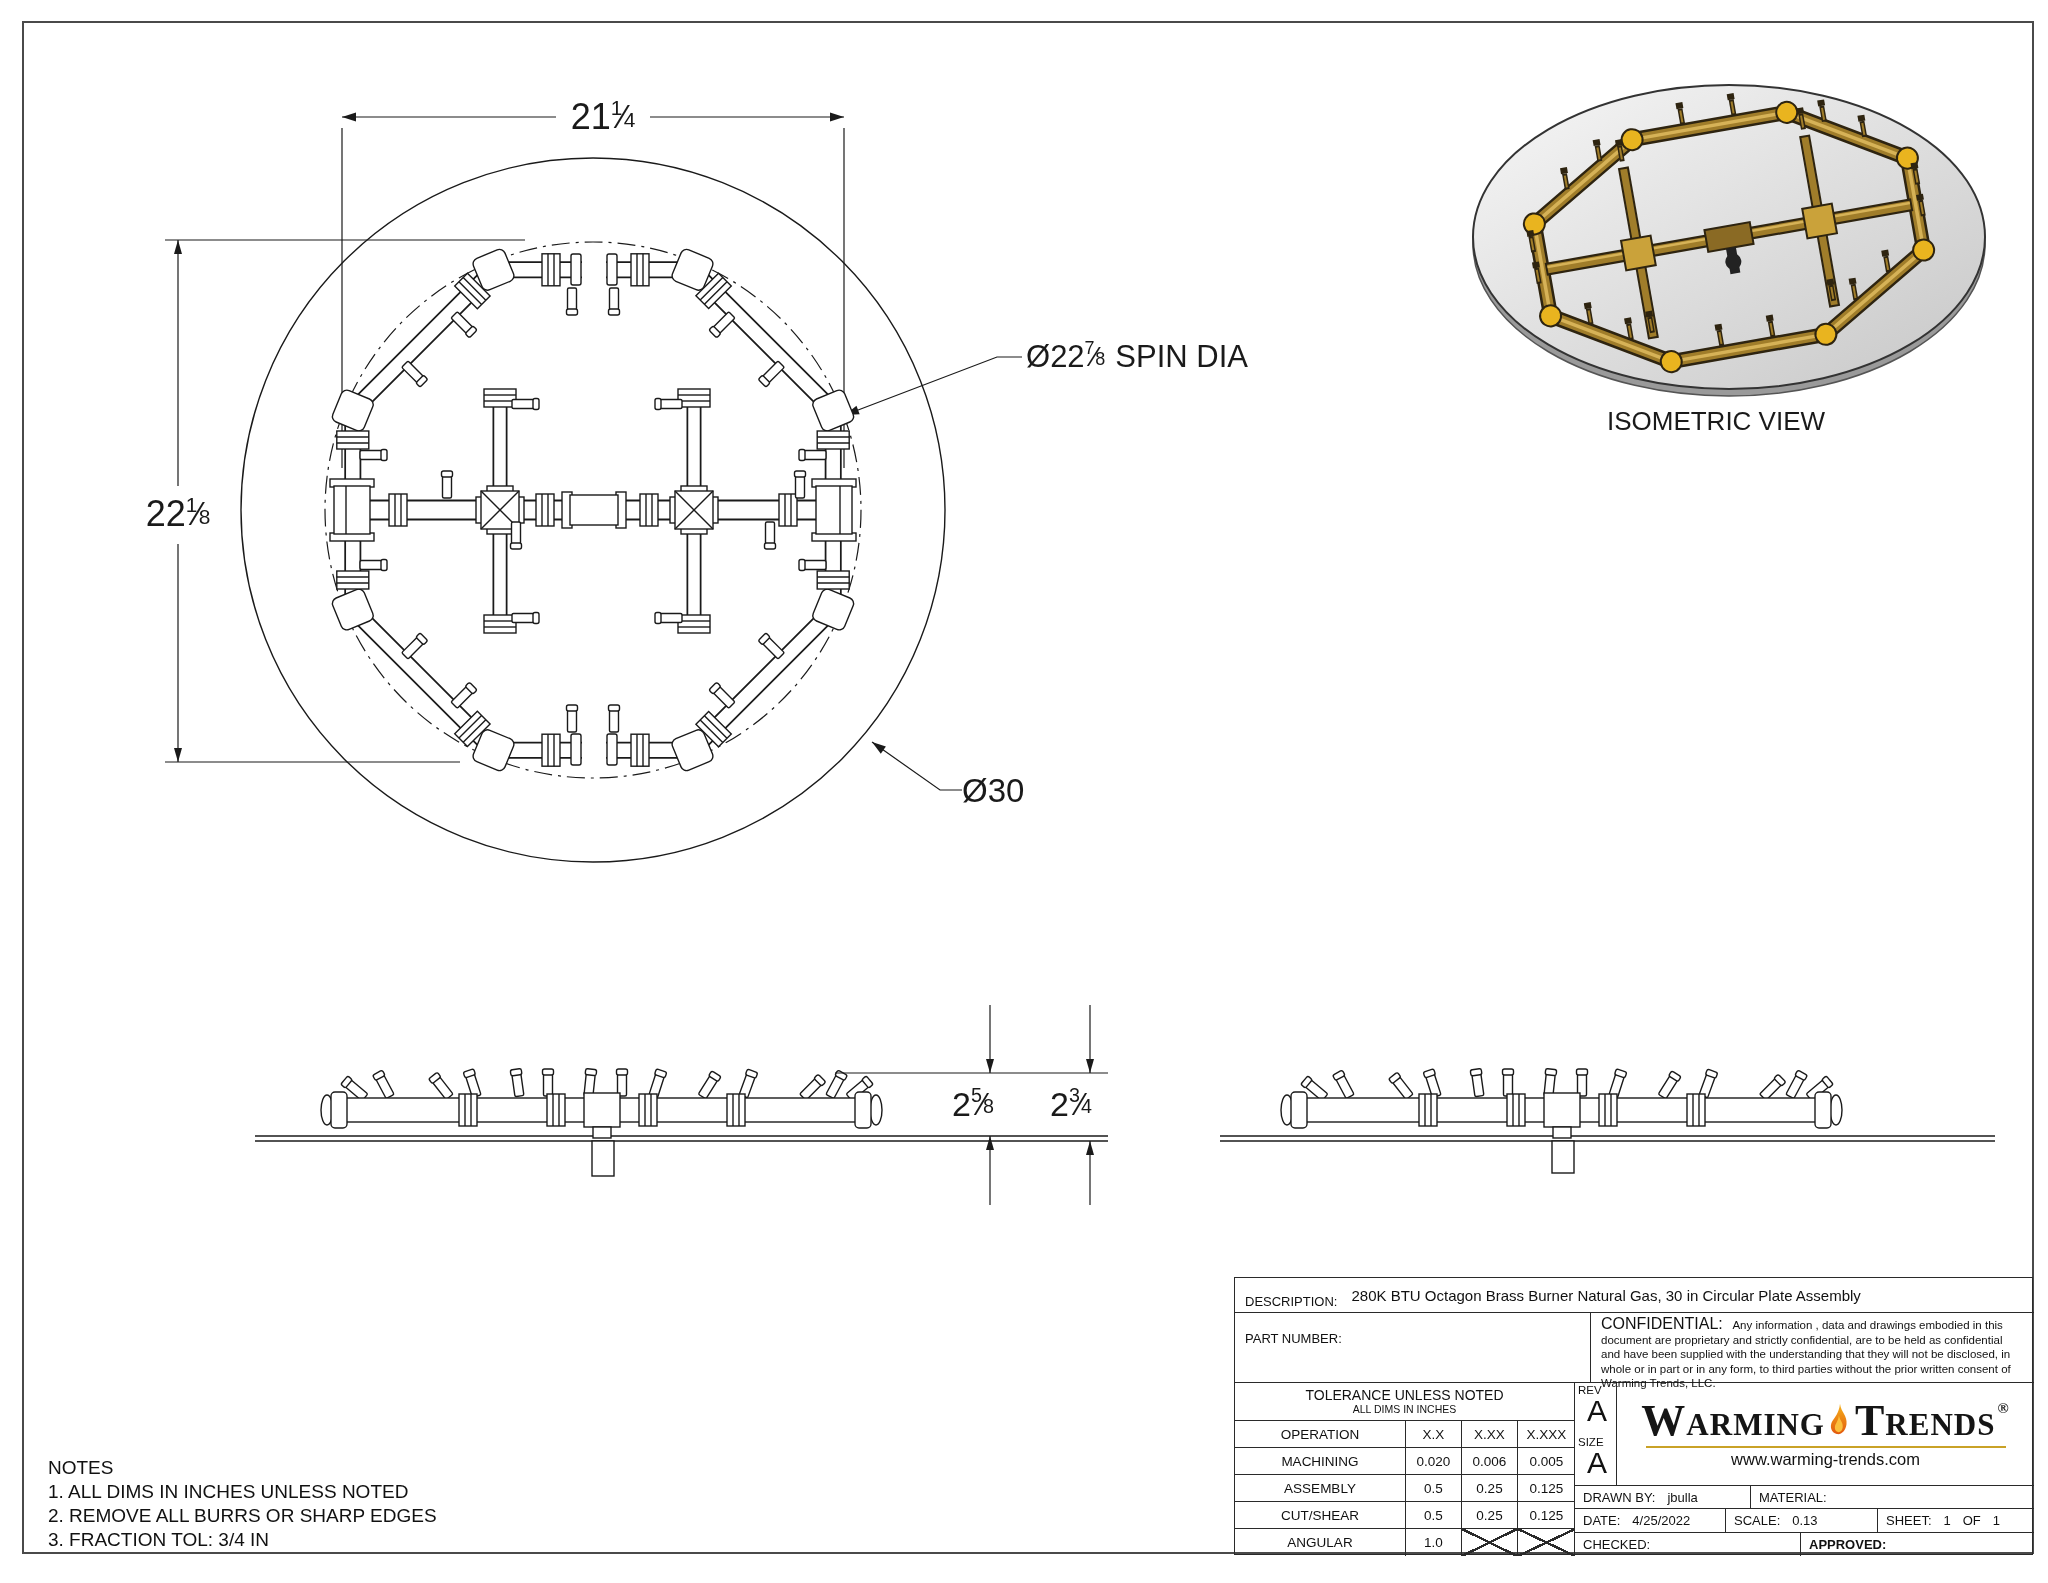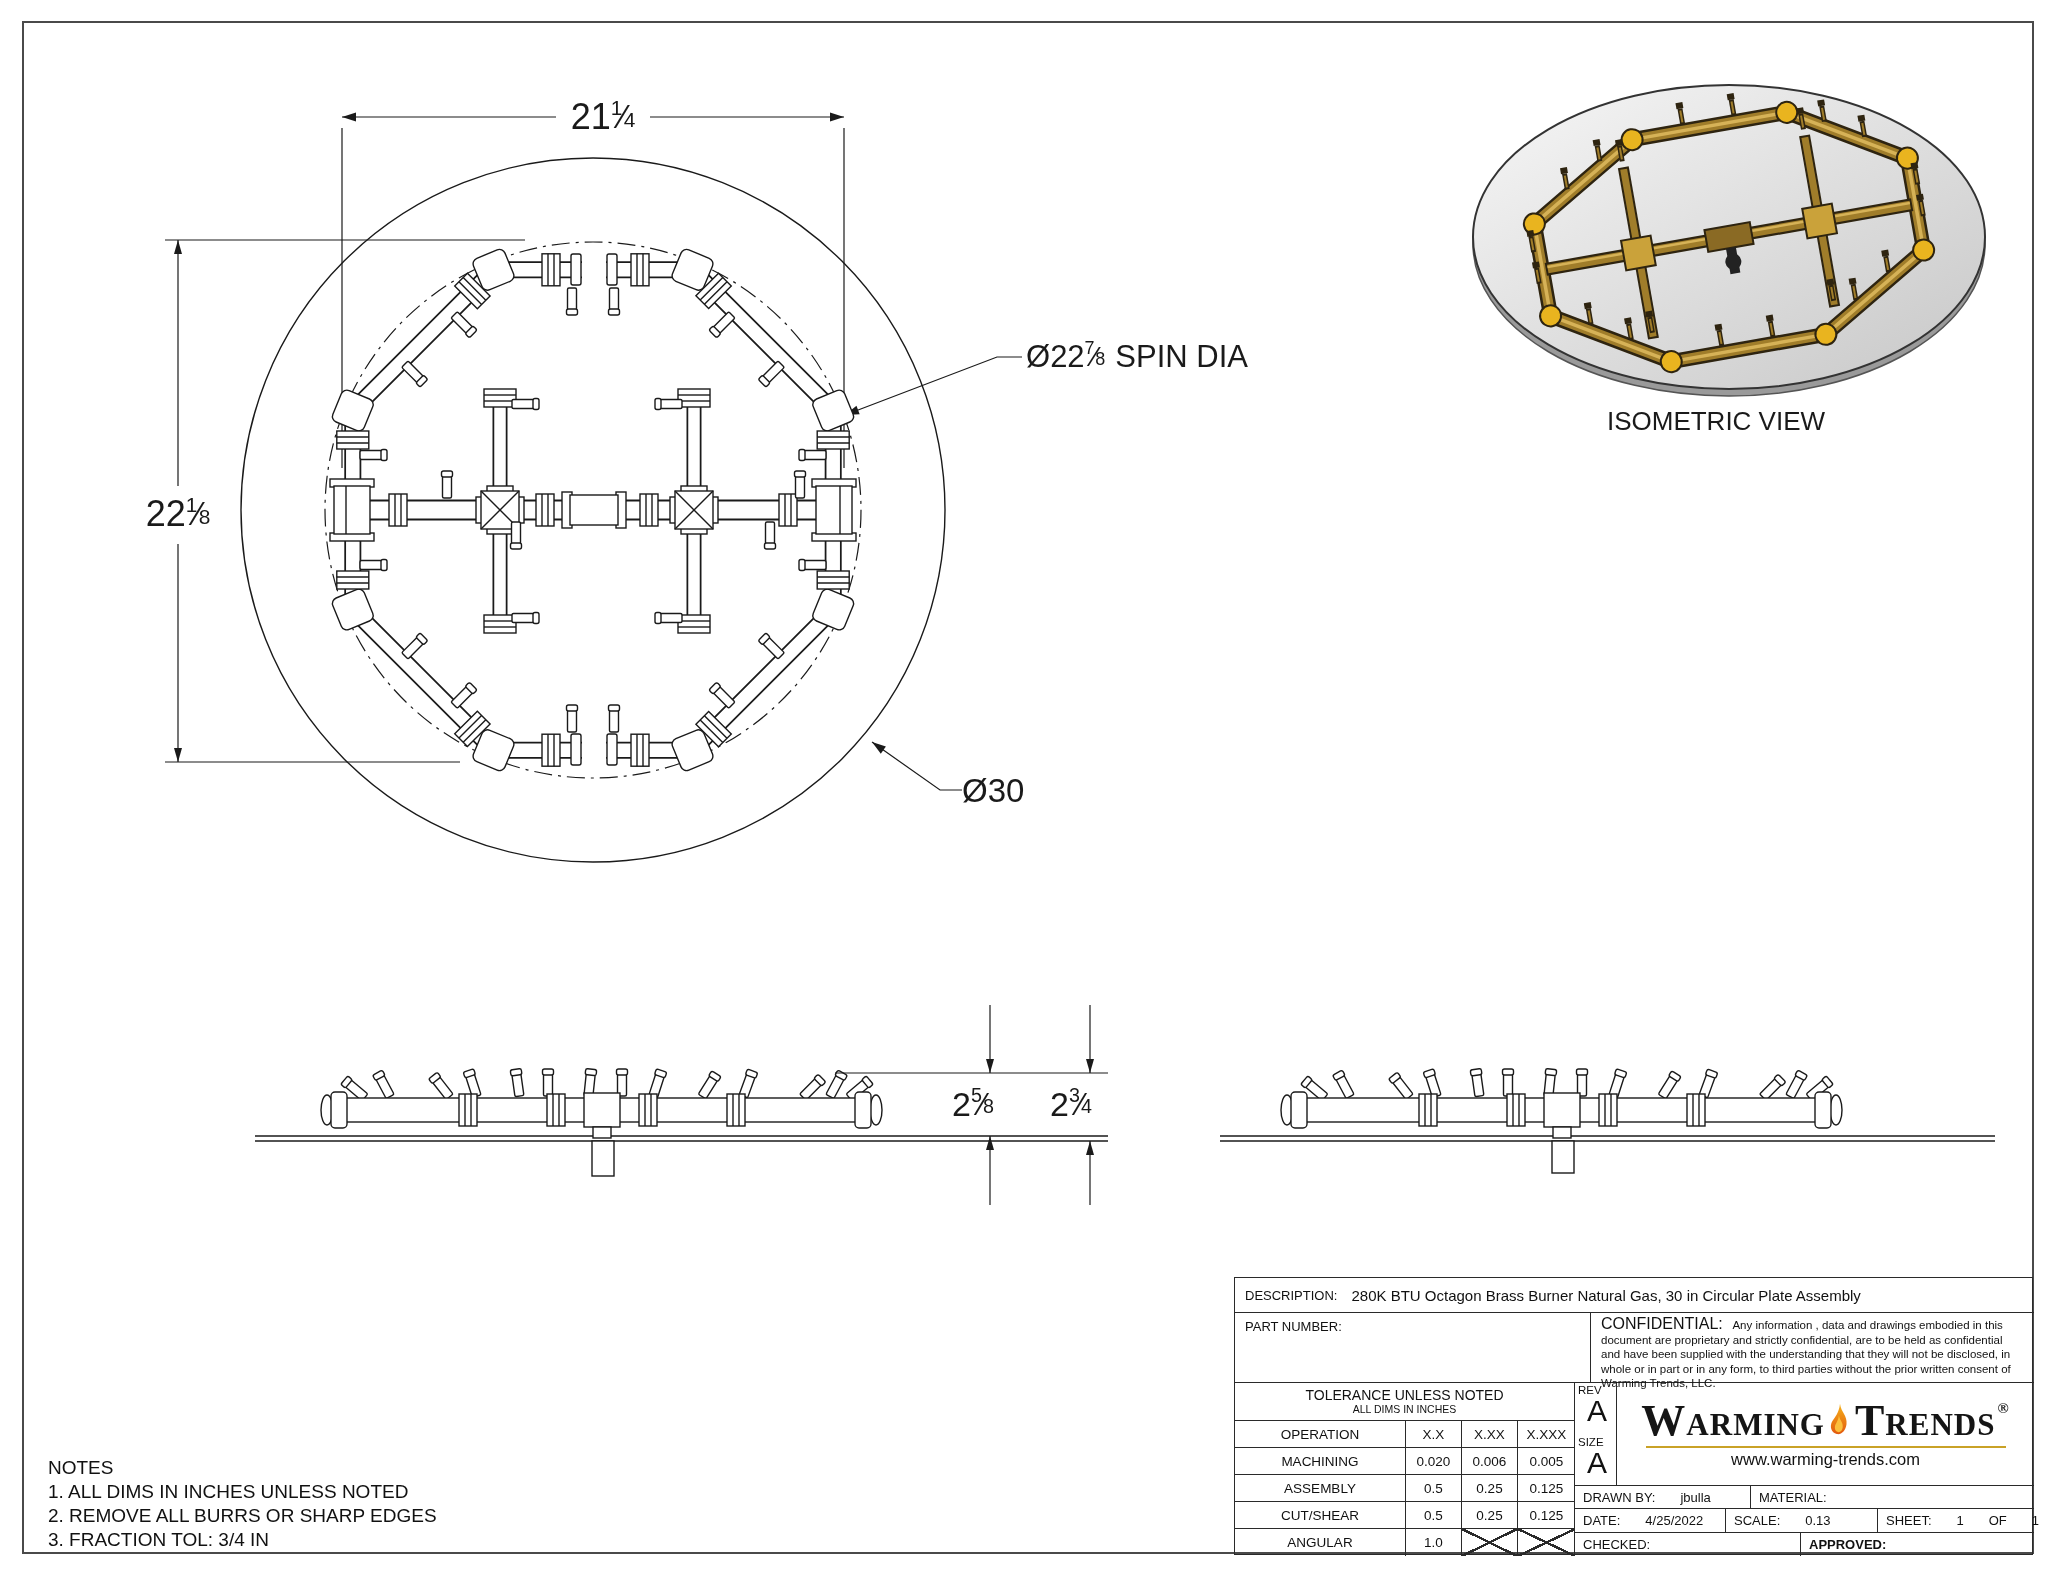--- a/index.html
+++ b/index.html
@@ -24,39 +24,39 @@
   .fd{font-size:.58em;position:relative;top:.12em;}
   .suffix{margin-left:10px;}
 
   
   #notes{position:absolute;left:48px;top:1456px;font-size:19px;line-height:24px;color:#111;}
 
   
   #titleblock{position:absolute;left:1234px;top:1277px;width:799px;height:278px;
               border:1.6px solid #2a2a2a;box-sizing:border-box;font-size:13px;color:#111;}
   .cell{position:absolute;box-sizing:border-box;border-color:#2a2a2a;border-style:solid;border-width:0;}
-  .lbl{font-size:13px;}
+  .lbl{font-size:13px;margin-top:12px;}
   .small{font-size:11.5px;}
   .xcell{position:relative;}
   .xcell:before{content:"";position:absolute;inset:0;
      background:
        linear-gradient(to top right, transparent 47.5%, #2a2a2a 47.5%, #2a2a2a 52.5%, transparent 52.5%),
        linear-gradient(to bottom right, transparent 47.5%, #2a2a2a 47.5%, #2a2a2a 52.5%, transparent 52.5%);}
   .ctr{display:flex;align-items:center;justify-content:center;}
   .vctr{display:flex;align-items:center;}
 
   
   #logo-cell{flex-direction:column;justify-content:center;}
   .logo-line{display:flex;align-items:center;font-family:"Liberation Serif", serif;
              font-weight:bold;font-variant:small-caps;font-size:44px;letter-spacing:1px;color:#151515;line-height:1;}
   .logo-line .reg{font-size:15px;align-self:flex-start;margin-top:2px;margin-left:2px;}
   #logo-rule{width:360px;height:2px;background:#c9a227;margin:3px 0 2px 0;}
   #website{font-size:16.5px;color:#111;}
 
-  .lblrow{display:flex;align-items:center;padding-left:8px;gap:25px;}
+  .lblrow{display:flex;align-items:center;padding-left:8px;gap:12px;}
 </style>
 </head>
 <body>
 
 <div id="stage">
 
 <svg id="lineart" width="2048" height="1583" viewBox="0 0 2048 1583">
   <defs>
     <g id="jet">
       <rect class="fw" x="-4.5" y="-26" width="9" height="22" rx="1.5"></rect>

